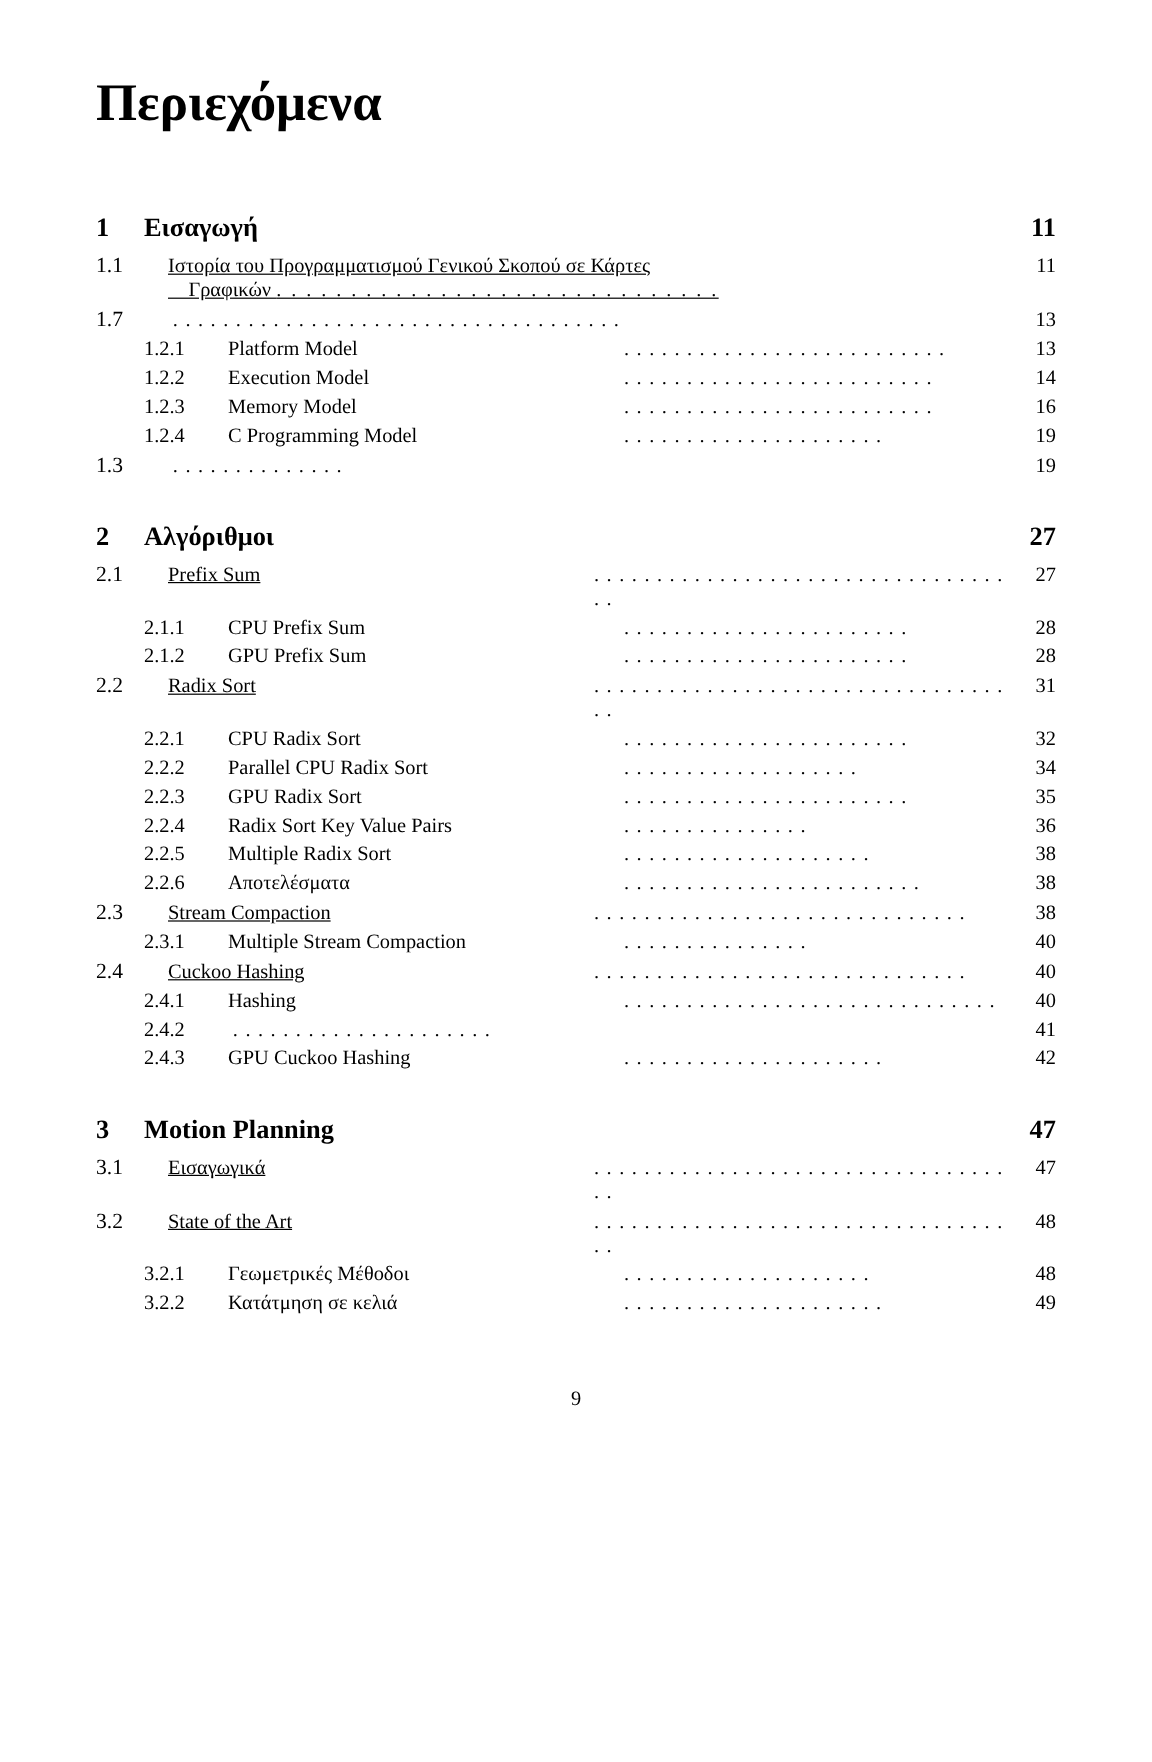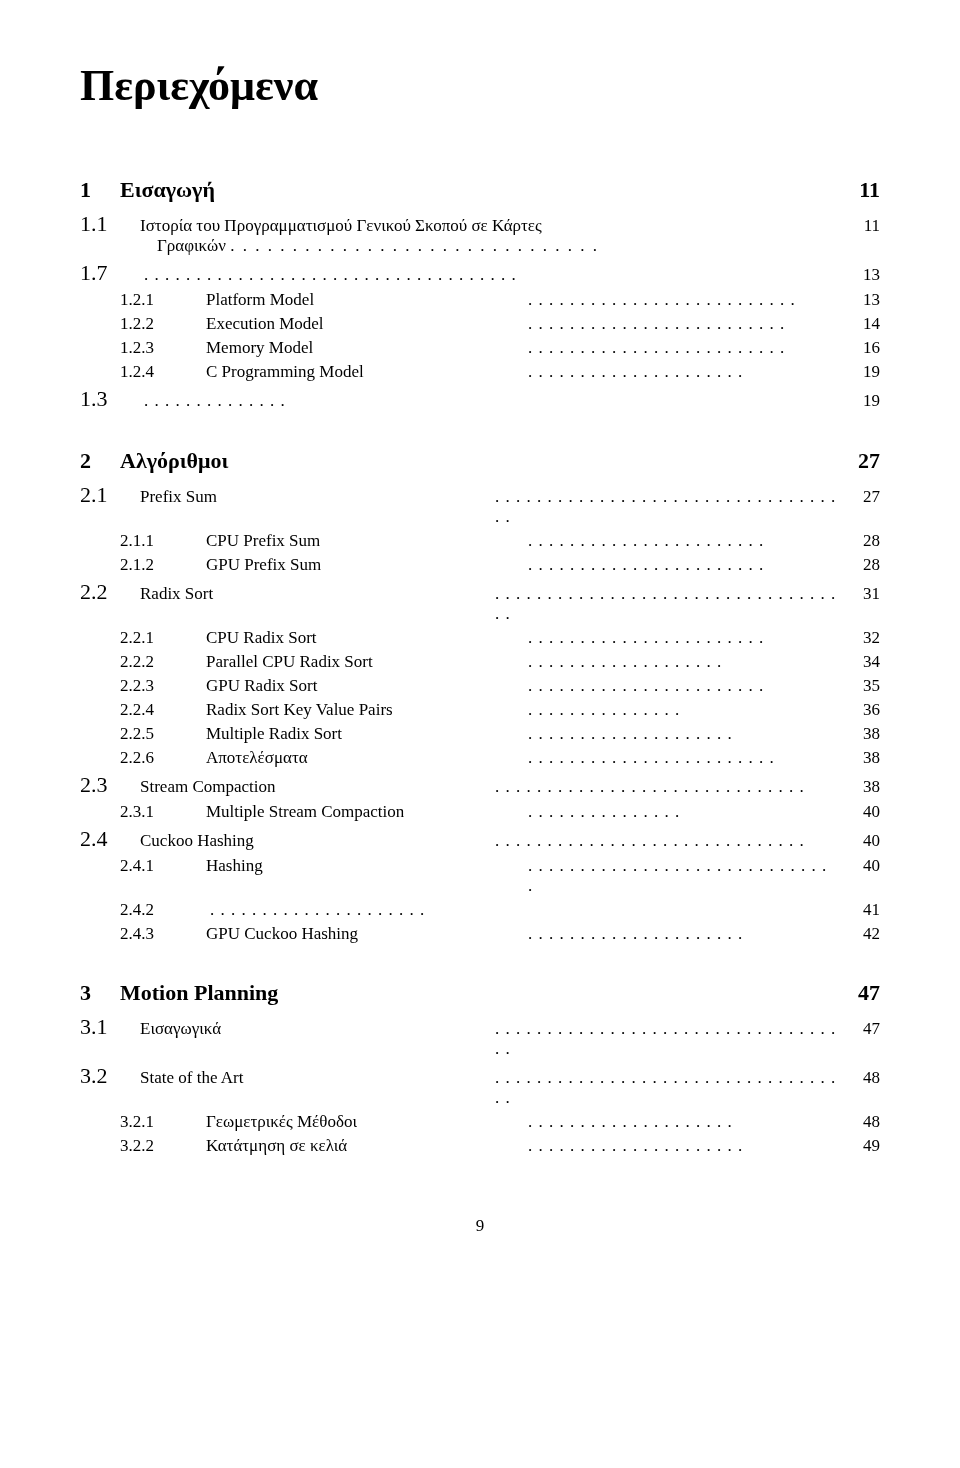--- a/index.html
+++ b/index.html
@@ -31,48 +31,48 @@
 
     .section-entry {
       display: flex;
       align-items: baseline;
       margin-bottom: 4px;
       padding-left: 0;
     }
 
     .section-number {
       min-width: 60px;
-      font-size: 22px;
+      font-size: 18px;
     }
 
     .section-title {
       font-size: 17px;
       flex: 1;
+      text-decoration: underline;
     }
 
     .dots {
       flex: 1;
       overflow: hidden;
       font-size: 17px;
       letter-spacing: 1px;
       padding: 0 4px;
     }
 
     .page-num {
       font-size: 17px;
       min-width: 30px;
       text-align: right;
     }
 
     .subsection-entry {
       display: flex;
-      align-items: flex-start;
+      align-items: flex-end;
       margin-bottom: 4px;
       padding-left: 40px;
-      gap: 16px;
     }
 
     .subsection-number {
       min-width: 70px;
       font-size: 17px;
     }
 
     .subsection-title {
       font-size: 17px;
       flex: 1;

